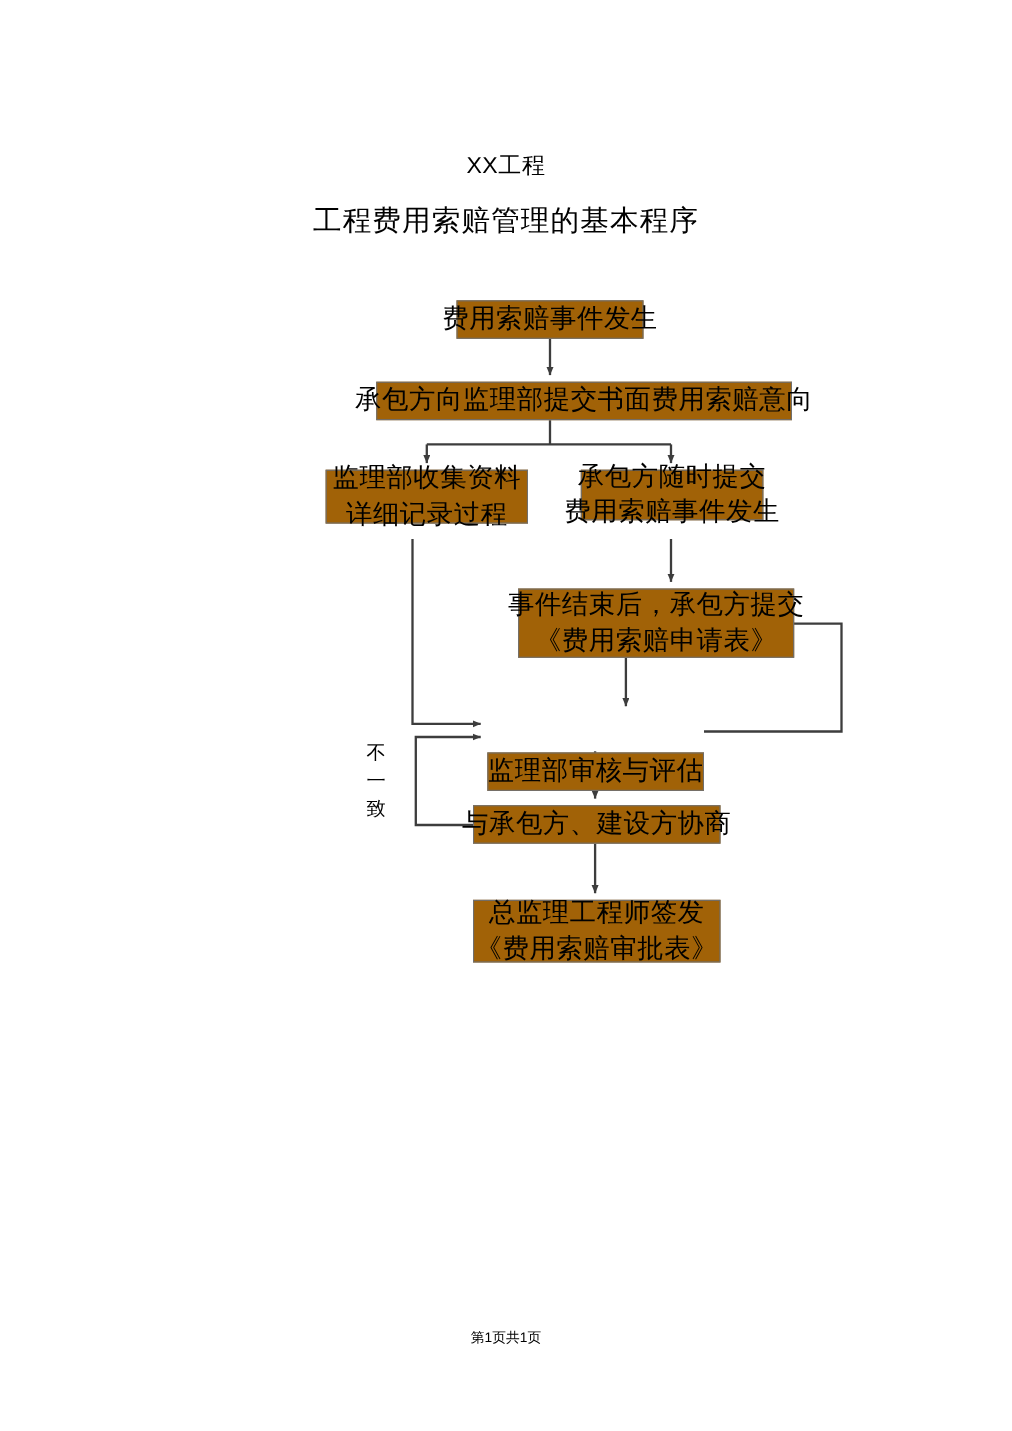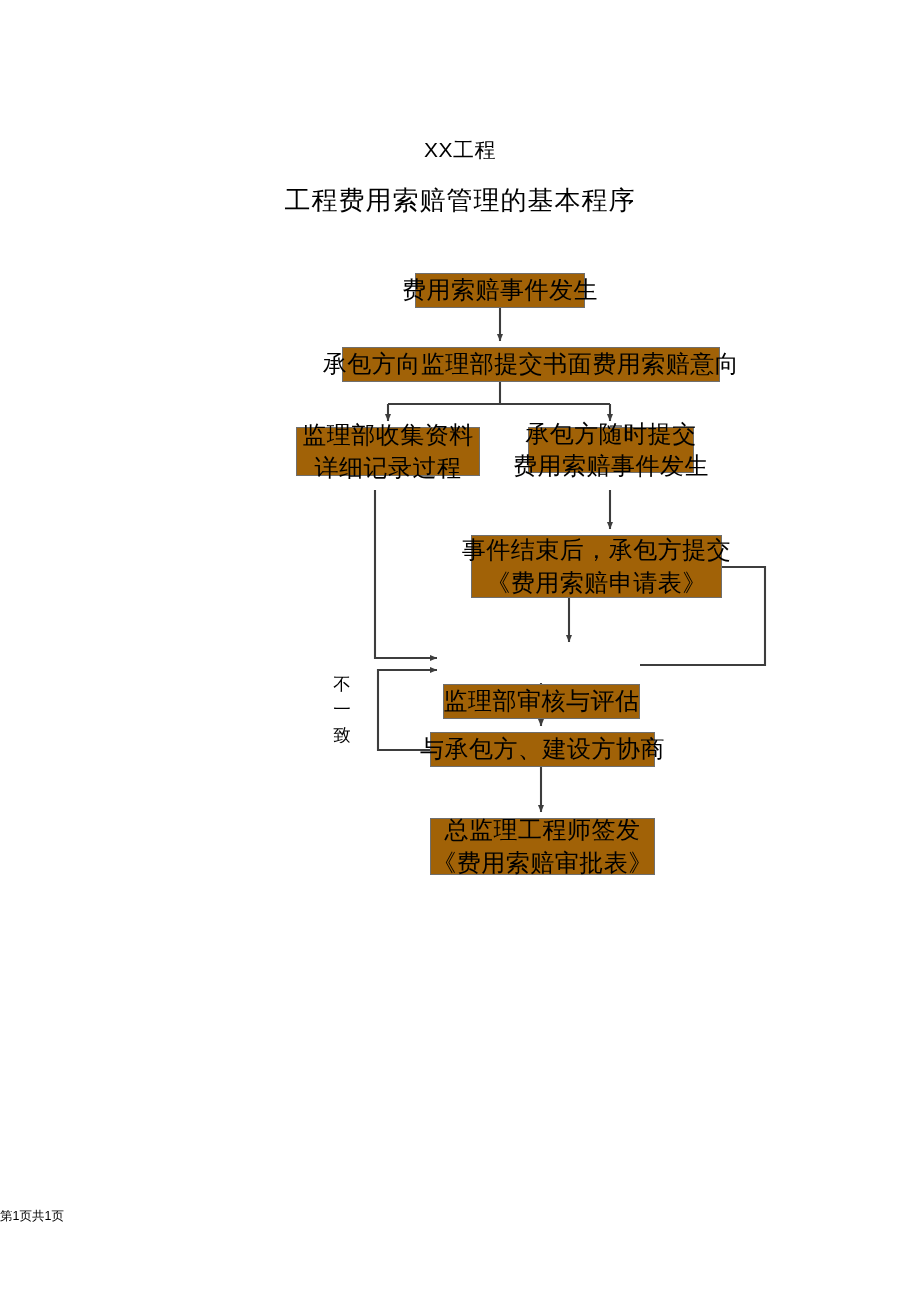--- a/index.html
+++ b/index.html
@@ -40,21 +40,21 @@
     text-align: center;
     font-family: Liberation Mono, monospace;
     font-size: 26px;
     letter-spacing: 1px;
   }
   .footer {
     position: absolute;
     left: 0;
     top: 1208px;
     width: 920px;
-    text-align: left;
+    text-align: center;
     font-family: "Liberation Sans", "DejaVu Sans", sans-serif;
     font-size: 12.5px;
   }
   .flow {
     position: absolute;
     left: 0;
     top: 0;
     width: 920px;
     height: 1301px;
   }

